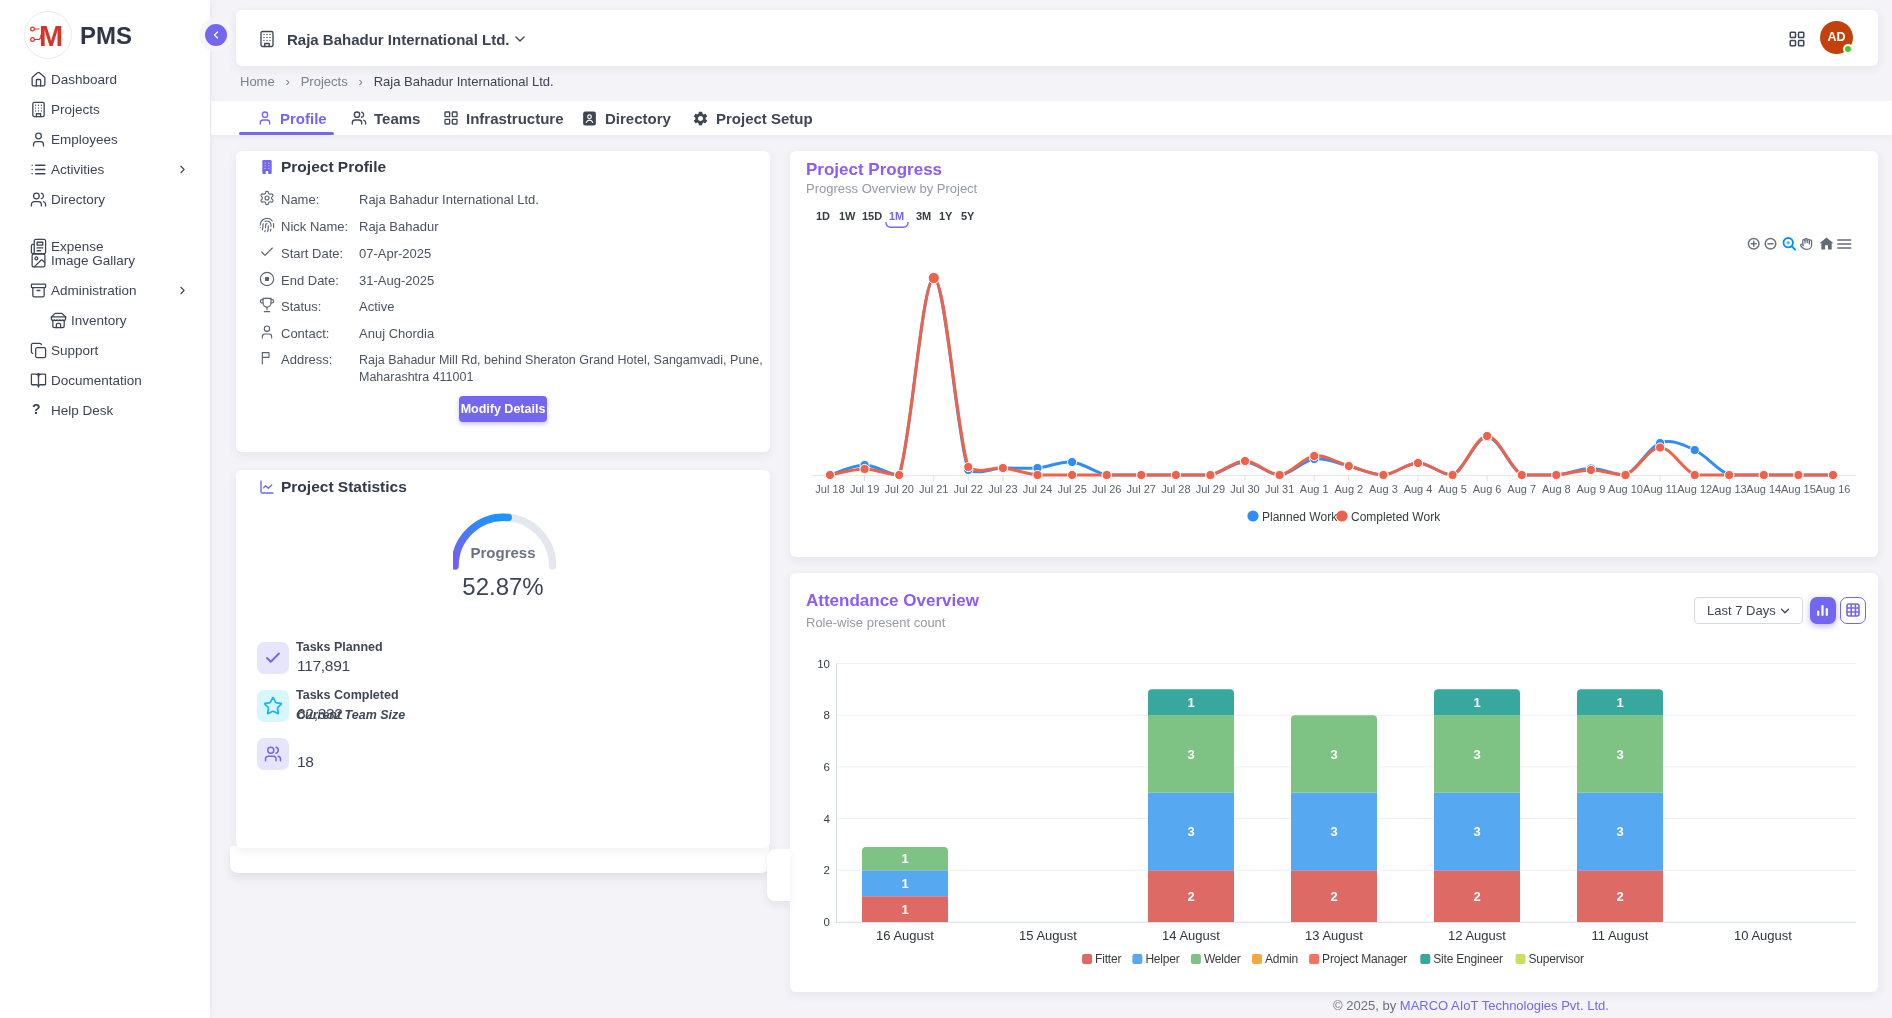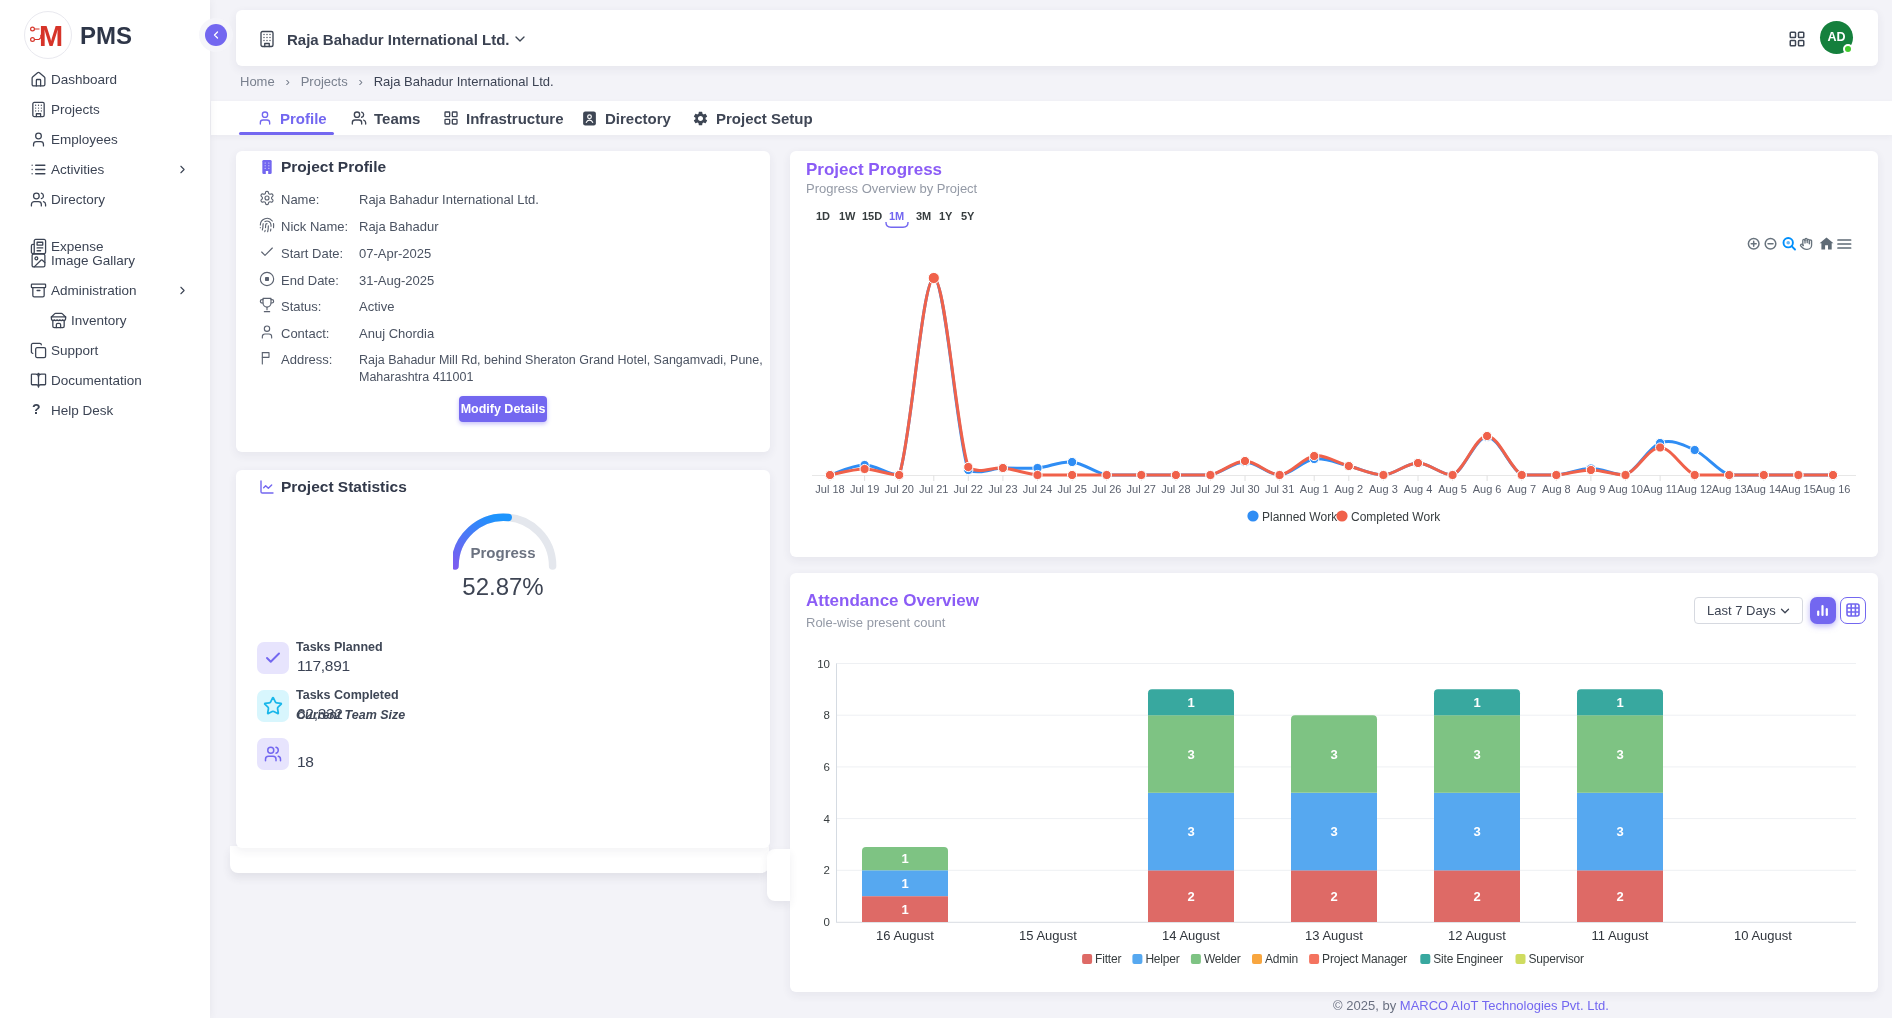--- a/index.html
+++ b/index.html
@@ -213,21 +213,21 @@
       </svg>
     </div>
   <div style="position:absolute;left:1552px;top:20px;">
       <svg width="18" height="18" viewBox="0 0 24 24" fill="none" stroke="#3e4654" stroke-width="2" stroke-linecap="round" stroke-linejoin="round">
         <rect x="3" y="3" width="7" height="7" rx="1"></rect>
         <rect x="14" y="3" width="7" height="7" rx="1"></rect>
         <rect x="14" y="14" width="7" height="7" rx="1"></rect>
         <rect x="3" y="14" width="7" height="7" rx="1"></rect>
       </svg>
     </div>
-  <div style="position:absolute;left:1584px;top:11px;width:33px;height:33px;border-radius:50%;background:#15803d;color:#fff;font-size:12.5px;font-weight:bold;text-align:center;line-height:33px;">AD</div>
+  <div style="position:absolute;left:1584px;top:11px;width:33px;height:33px;border-radius:50%;background:#c2410c;color:#fff;font-size:12.5px;font-weight:bold;text-align:center;line-height:33px;">AD</div>
   <div style="position:absolute;left:1607px;top:34px;width:10px;height:10px;border-radius:50%;background:#43cb2c;border:2px solid #fff;"></div>
 </div>
 
 <div id="bc">Home &nbsp; › &nbsp; Projects &nbsp; › &nbsp; <b>Raja Bahadur International Ltd.</b></div>
 
 <div id="tabs">
   <div class="tab act" style="left:46px;">
       <svg width="16" height="16" viewBox="0 0 24 24" fill="none" stroke="#7367f0" stroke-width="2" stroke-linecap="round" stroke-linejoin="round">
         <path d="M19 21v-2a4 4 0 0 0-4-4H9a4 4 0 0 0-4 4v2"></path>
         <circle cx="12" cy="7" r="4"></circle>

